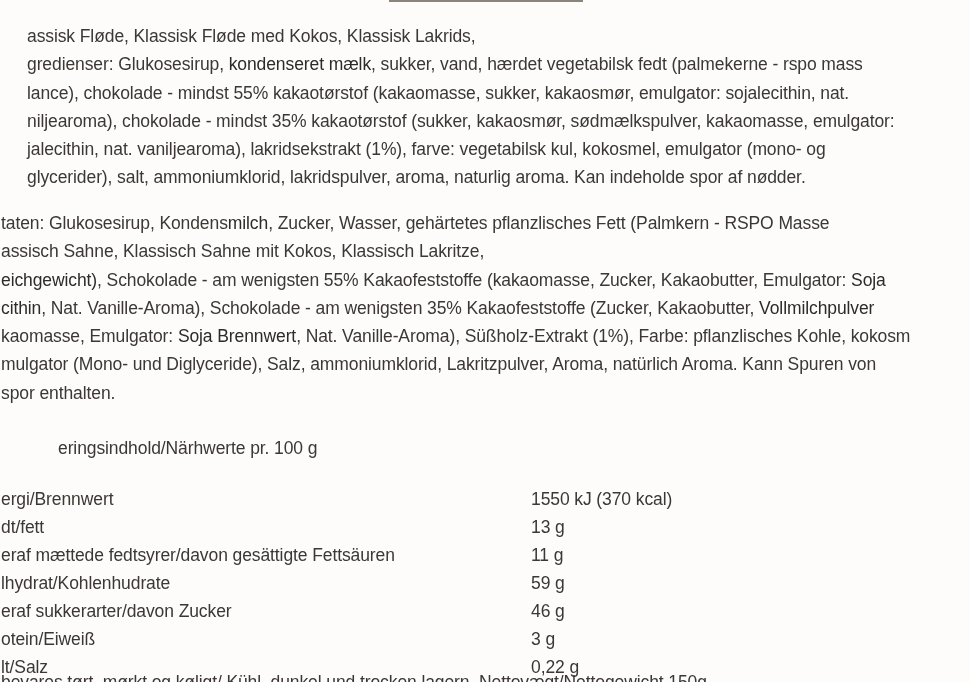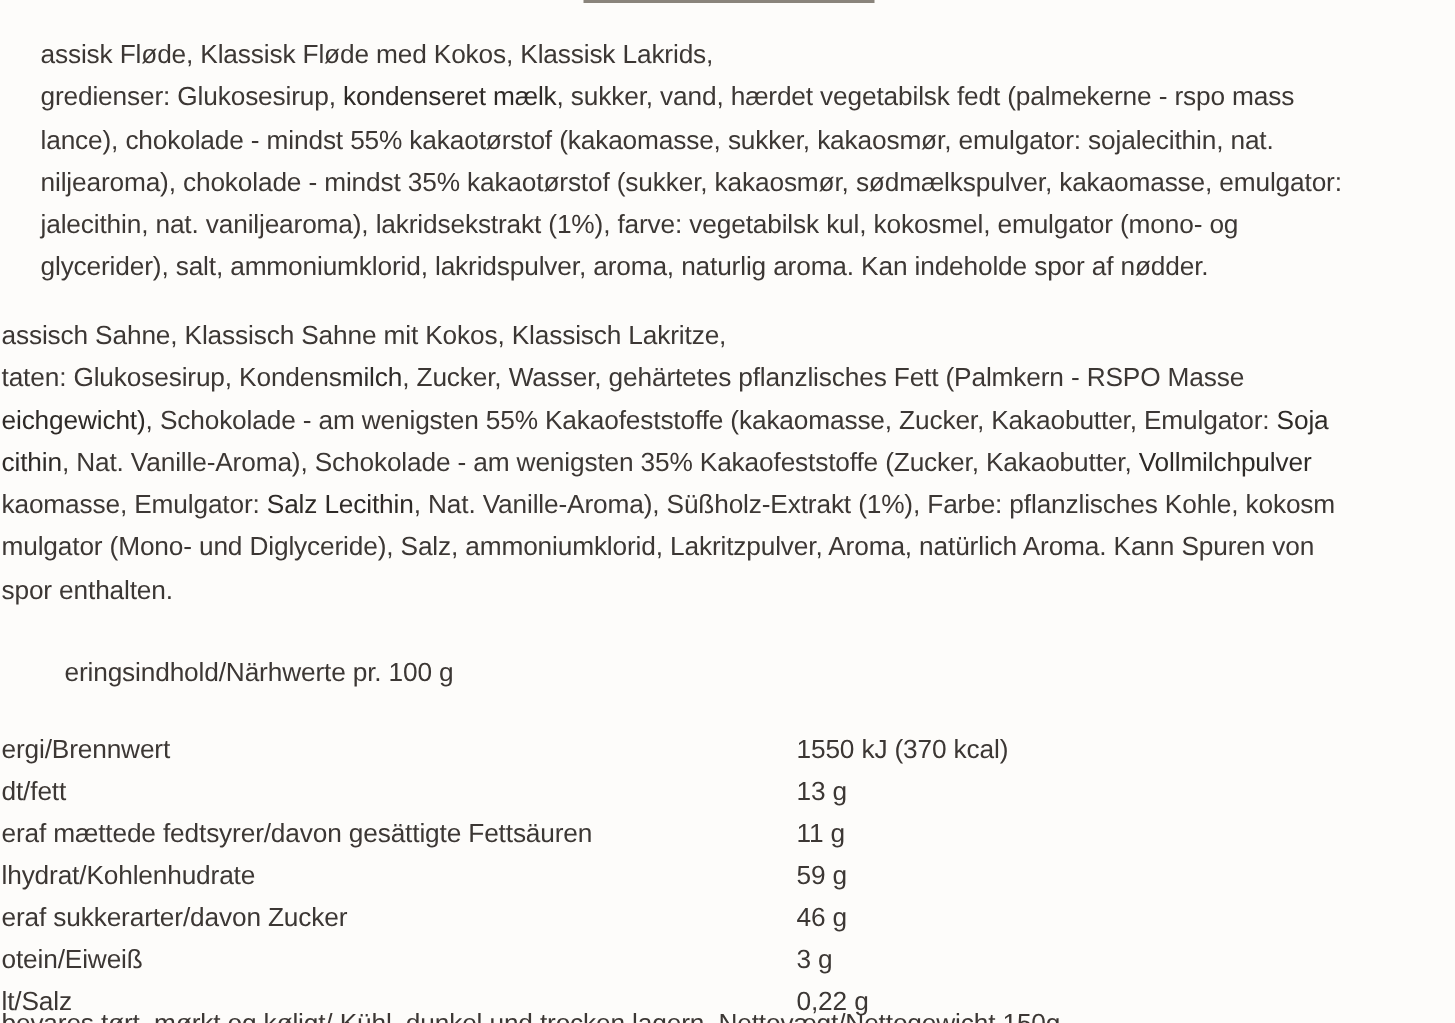--- a/index.html
+++ b/index.html
@@ -9,21 +9,21 @@
     font-family:"Liberation Sans",sans-serif;
     color:var(--text,#3c3734);
     font-size:17.5px;letter-spacing:-0.1px;
   }
   .toprule{position:absolute;top:0;left:389px;width:194px;height:2px;background:var(--rule,#8a847b);}
   .block{position:absolute;left:1px;white-space:nowrap;}
   #danish-block{top:22px;padding-left:26px;}
   #german-block{top:209px;}
   .tline{height:28.3px;line-height:28.3px;white-space:nowrap;}
   .b{font-weight:400;color:var(--bold_text,#2e2a27);}
-  .nheader{position:absolute;left:1px;top:434px;height:28px;line-height:28px;white-space:nowrap;padding-left:42px;}
+  .nheader{position:absolute;left:16px;top:434px;height:28px;line-height:28px;white-space:nowrap;padding-left:42px;}
   .nrows{position:absolute;left:1px;top:485px;width:968px;}
   .nrow{position:relative;height:28px;line-height:28px;white-space:nowrap;}
   .nvalue{position:absolute;left:530px;top:0;}
   .footer{position:absolute;left:1px;top:668px;height:28px;line-height:28px;white-space:nowrap;}
 </style>
 </head>
 <body>
 
 <div class="page">
   <div class="toprule"></div>
@@ -31,25 +31,25 @@
   <div class="block" id="danish-block">
       <div class="tline"><span>assisk Fløde, Klassisk Fløde med Kokos, Klassisk Lakrids,</span></div>
       <div class="tline"><span>gredienser: Glukosesirup, </span><span class="b">kondenseret mælk</span><span>, sukker, vand, hærdet vegetabilsk fedt (palmekerne - rspo mass</span></div>
       <div class="tline"><span>lance), chokolade - mindst 55% kakaotørstof (kakaomasse, sukker, kakaosmør, emulgator: sojalecithin, nat.</span></div>
       <div class="tline"><span>niljearoma), chokolade - mindst 35% kakaotørstof (sukker, kakaosmør, sødmælkspulver, kakaomasse, emulgator:</span></div>
       <div class="tline"><span>jalecithin, nat. vaniljearoma), lakridsekstrakt (1%), farve: vegetabilsk kul, kokosmel, emulgator (mono- og</span></div>
       <div class="tline"><span>glycerider), salt, ammoniumklorid, lakridspulver, aroma, naturlig aroma. Kan indeholde spor af nødder.</span></div>
     </div>
 
   <div class="block" id="german-block">
+      <div class="tline"><span>taten: Glukosesirup, Kondens</span><span class="b">milch</span><span>, Zucker, Wasser, gehärtetes pflanzlisches Fett (Palmkern - RSPO Masse</span></div>
       <div class="tline"><span>assisch Sahne, Klassisch Sahne mit Kokos, Klassisch Lakritze,</span></div>
-      <div class="tline"><span>taten: Glukosesirup, Kondens</span><span class="b">milch</span><span>, Zucker, Wasser, gehärtetes pflanzlisches Fett (Palmkern - RSPO Masse</span></div>
       <div class="tline"><span class="b">eichgewicht)</span><span>, Schokolade - am wenigsten 55% Kakaofeststoffe (kakaomasse, Zucker, Kakaobutter, Emulgator: </span><span class="b">Soja</span></div>
       <div class="tline"><span class="b">cithin</span><span>, Nat. Vanille-Aroma), Schokolade - am wenigsten 35% Kakaofeststoffe (Zucker, Kakaobutter, </span><span class="b">Vollmilchpulver</span></div>
-      <div class="tline"><span>kaomasse, Emulgator: </span><span class="b">Salz Lecithin</span><span>, Nat. Vanille-Aroma), Süßholz-Extrakt (1%), Farbe: pflanzlisches Kohle, kokosm</span></div>
+      <div class="tline"><span>kaomasse, Emulgator: </span><span class="b">Soja Brennwert</span><span>, Nat. Vanille-Aroma), Süßholz-Extrakt (1%), Farbe: pflanzlisches Kohle, kokosm</span></div>
       <div class="tline"><span>mulgator (Mono- und Diglyceride), Salz, ammoniumklorid, Lakritzpulver, Aroma, natürlich Aroma. Kann Spuren von</span></div>
       <div class="tline"><span>spor enthalten.</span></div>
     </div>
 
   <div class="nheader">eringsindhold/Närhwerte pr. 100 g</div>
 
   <div class="nrows">
       <div class="nrow"><span class="nlabel">ergi/Brennwert</span><span class="nvalue">1550 kJ (370 kcal)</span></div>
       <div class="nrow"><span class="nlabel">dt/fett</span><span class="nvalue">13 g</span></div>
       <div class="nrow"><span class="nlabel">eraf mættede fedtsyrer/davon gesättigte Fettsäuren</span><span class="nvalue">11 g</span></div>

